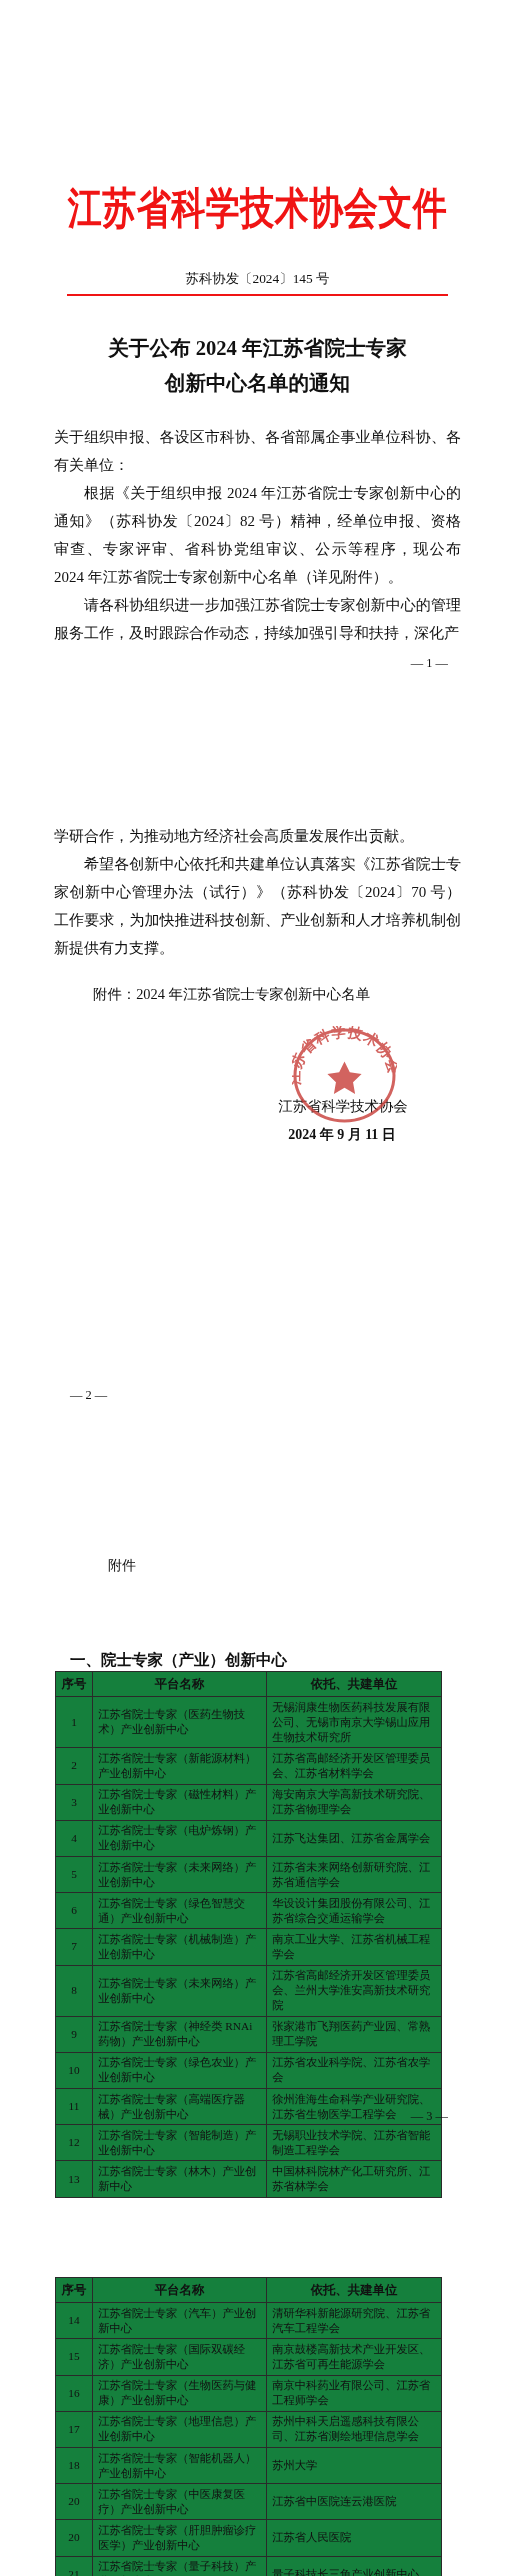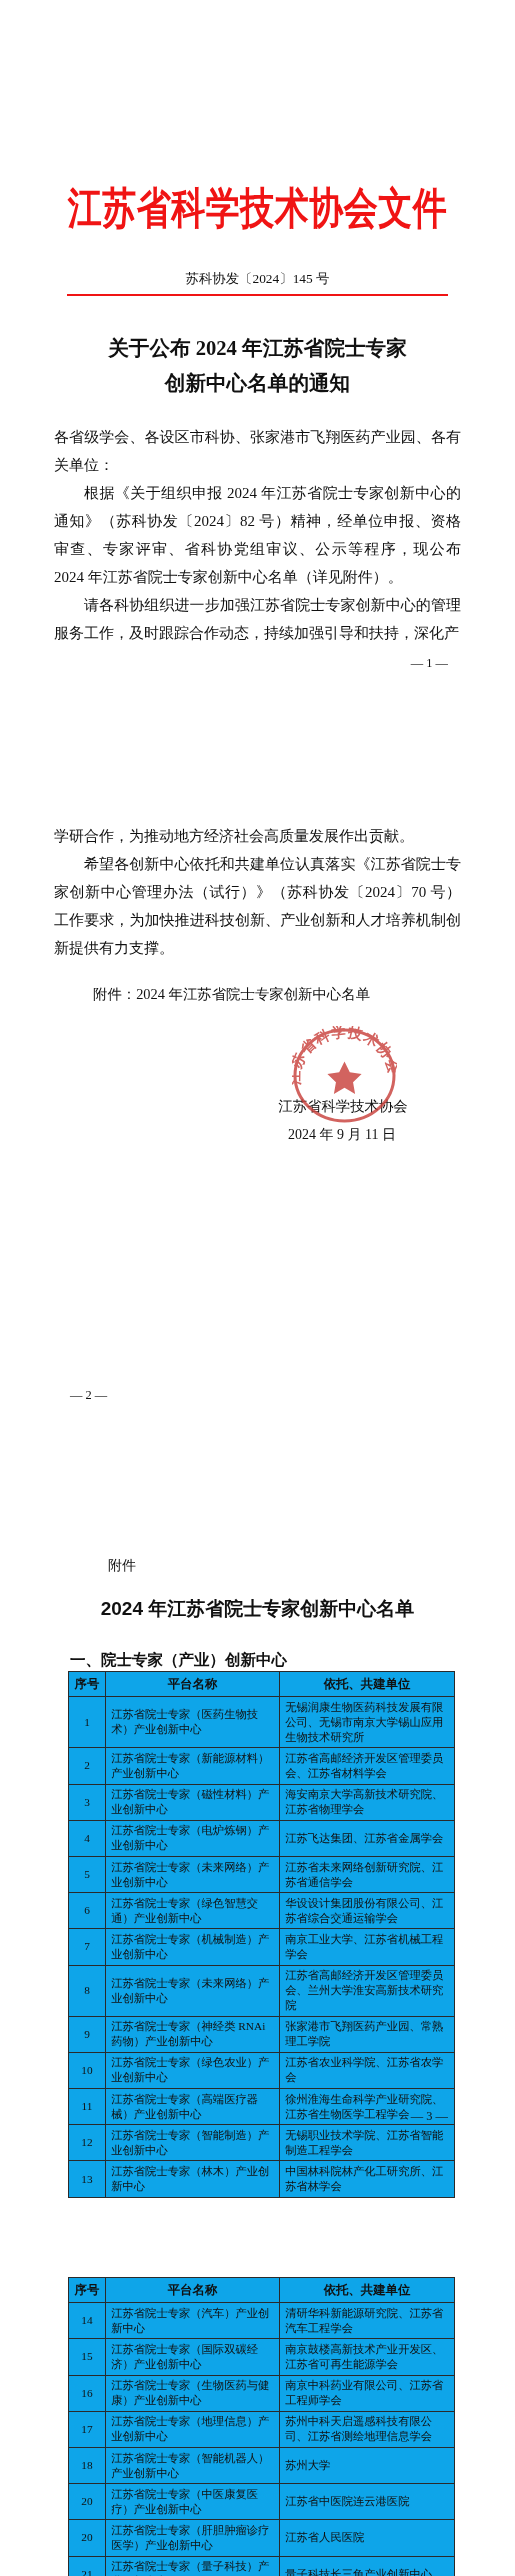--- a/index.html
+++ b/index.html
@@ -18,51 +18,51 @@
   .notice-title{position:absolute;left:0;width:515px;text-align:center;font-size:20.6px;font-weight:700;}
   .body-text{position:absolute;left:54px;width:407px;font-size:15px;line-height:28px;text-align:justify;}
   .body-text p{margin:0;}
   .body-text p.ind{text-indent:2em;}
   .pgnum{position:absolute;font-size:12.4px;}
   .pgnum.right{right:67px;text-align:right;}
   .pgnum.left{left:70px;}
   
   .att-note{position:absolute;left:93px;font-size:14.4px;}
   .signer{position:absolute;left:276px;width:134px;text-align:center;font-size:14.4px;z-index:2;}
-  .sign-date{position:absolute;left:283px;width:118px;text-align:center;font-size:14px;z-index:2;}
+  .sign-date{position:absolute;left:283px;width:118px;text-align:center;font-size:14px;z-index:2;font-weight:bold;}
   .seal{position:absolute;left:292px;width:105px;height:99px;opacity:.82;z-index:3;}
   
   .att-label{position:absolute;left:70px;font-size:14px;font-family:"Liberation Sans","DejaVu Sans",sans-serif;padding-left:38px;}
   .att-title{position:absolute;left:0;width:515px;text-align:center;font-size:19px;font-weight:700;
              font-family:"Liberation Sans","DejaVu Sans",sans-serif;}
   .sec-head{position:absolute;left:70px;font-size:15.5px;font-weight:700;
             font-family:"Liberation Sans","DejaVu Sans",sans-serif;white-space:nowrap;}
   
-  .doc-table{position:absolute;left:68px;width:386px;border-left:1px solid var(--border);
-             border-top:1px solid var(--border);background:#0ea5e9;}
+  .doc-table{position:absolute;left:55px;width:386px;border-left:1px solid var(--border);
+             border-top:1px solid var(--border);background:#15803d;}
   .tr{display:grid;grid-template-columns:37px 174px 1fr;}
   .td{border-right:1px solid var(--border);border-bottom:1px solid var(--border);
       padding:2.6px 5.2px;display:flex;align-items:center;font-size:11.3px;line-height:15px;color:var(--text);}
   .td.c0{justify-content:center;padding:2.6px 1px;}
   .tr.th .td{justify-content:center;text-align:center;font-weight:700;font-size:12.4px;
              font-family:"Liberation Sans","DejaVu Sans",sans-serif;padding:4.6px 2.1px;}
 </style>
 </head>
 <body>
 
 <div id="canvas">
 
   <div class="page" style="top:0;height:728px;">
     <div class="red-head" style="top:179px;">江苏省科学技术协会文件</div>
     <div class="doc-num" style="top:270px;">苏科协发〔2024〕145 号</div>
     <div class="red-rule" style="top:294px;"></div>
     <div class="notice-title" style="top:334px;">关于公布 2024 年江苏省院士专家</div>
     <div class="notice-title" style="top:369px;">创新中心名单的通知</div>
     <div class="body-text" style="top:423px;">
-      <p>各省级学会、各设区市科协、张家港市飞翔医药产业园、各有关单位：</p>
+      <p>关于组织申报、各设区市科协、各省部属企事业单位科协、各有关单位：</p>
       <p class="ind">根据《关于组织申报 2024 年江苏省院士专家创新中心的通知》（苏科协发〔2024〕82 号）精神，经单位申报、资格审查、专家评审、省科协党组审议、公示等程序，现公布 2024 年江苏省院士专家创新中心名单（详见附件）。</p>
       <p class="ind">请各科协组织进一步加强江苏省院士专家创新中心的管理服务工作，及时跟踪合作动态，持续加强引导和扶持，深化产</p>
     </div>
     <div class="pgnum right" style="top:656px;">— 1 —</div>
   </div>
 
   <div class="page" style="top:728px;height:729px;">
     <div class="body-text" style="top:94px;">
       <p>学研合作，为推动地方经济社会高质量发展作出贡献。</p>
       <p class="ind">希望各创新中心依托和共建单位认真落实《江苏省院士专家创新中心管理办法（试行）》（苏科协发〔2024〕70 号）工作要求，为加快推进科技创新、产业创新和人才培养机制创新提供有力支撑。</p>
@@ -76,21 +76,20 @@
       <text font-size="29" fill="#c9413c" font-weight="700" letter-spacing="2" font-family="Liberation Serif, DejaVu Serif, serif">
         <textPath href="#sealArc" startOffset="4%">江苏省科学技术协会</textPath>
       </text>
       <path transform="translate(105,106)" fill="#c9413c" d="M0,-36 L10.6,-14.6 L34.2,-11.1 L17.1,5.6 L21.2,29.1 L0,16.5 L-21.2,29.1 L-17.1,5.6 L-34.2,-11.1 L-10.6,-14.6 Z"></path>
     </svg>
     <div class="pgnum left" style="top:660px;">— 2 —</div>
   </div>
 
   <div class="page" style="top:1458px;height:728px;">
     <div class="att-label" style="top:99px;">附件</div>
-    <div class="att-title" style="top:138px;">2024 年江苏省院士专家创新中心名单</div>
     <div class="sec-head" style="top:192px;">一、院士专家（产业）创新中心</div>
     <div class="doc-table" style="top:213px;">
         <div class="tr th">
           <div class="td c0">序号</div>
           <div class="td c1">平台名称</div>
           <div class="td c2">依托、共建单位</div>
         </div>
         <div class="tr">
           <div class="td c0">1</div>
           <div class="td c1">江苏省院士专家（医药生物技术）产业创新中心</div>

